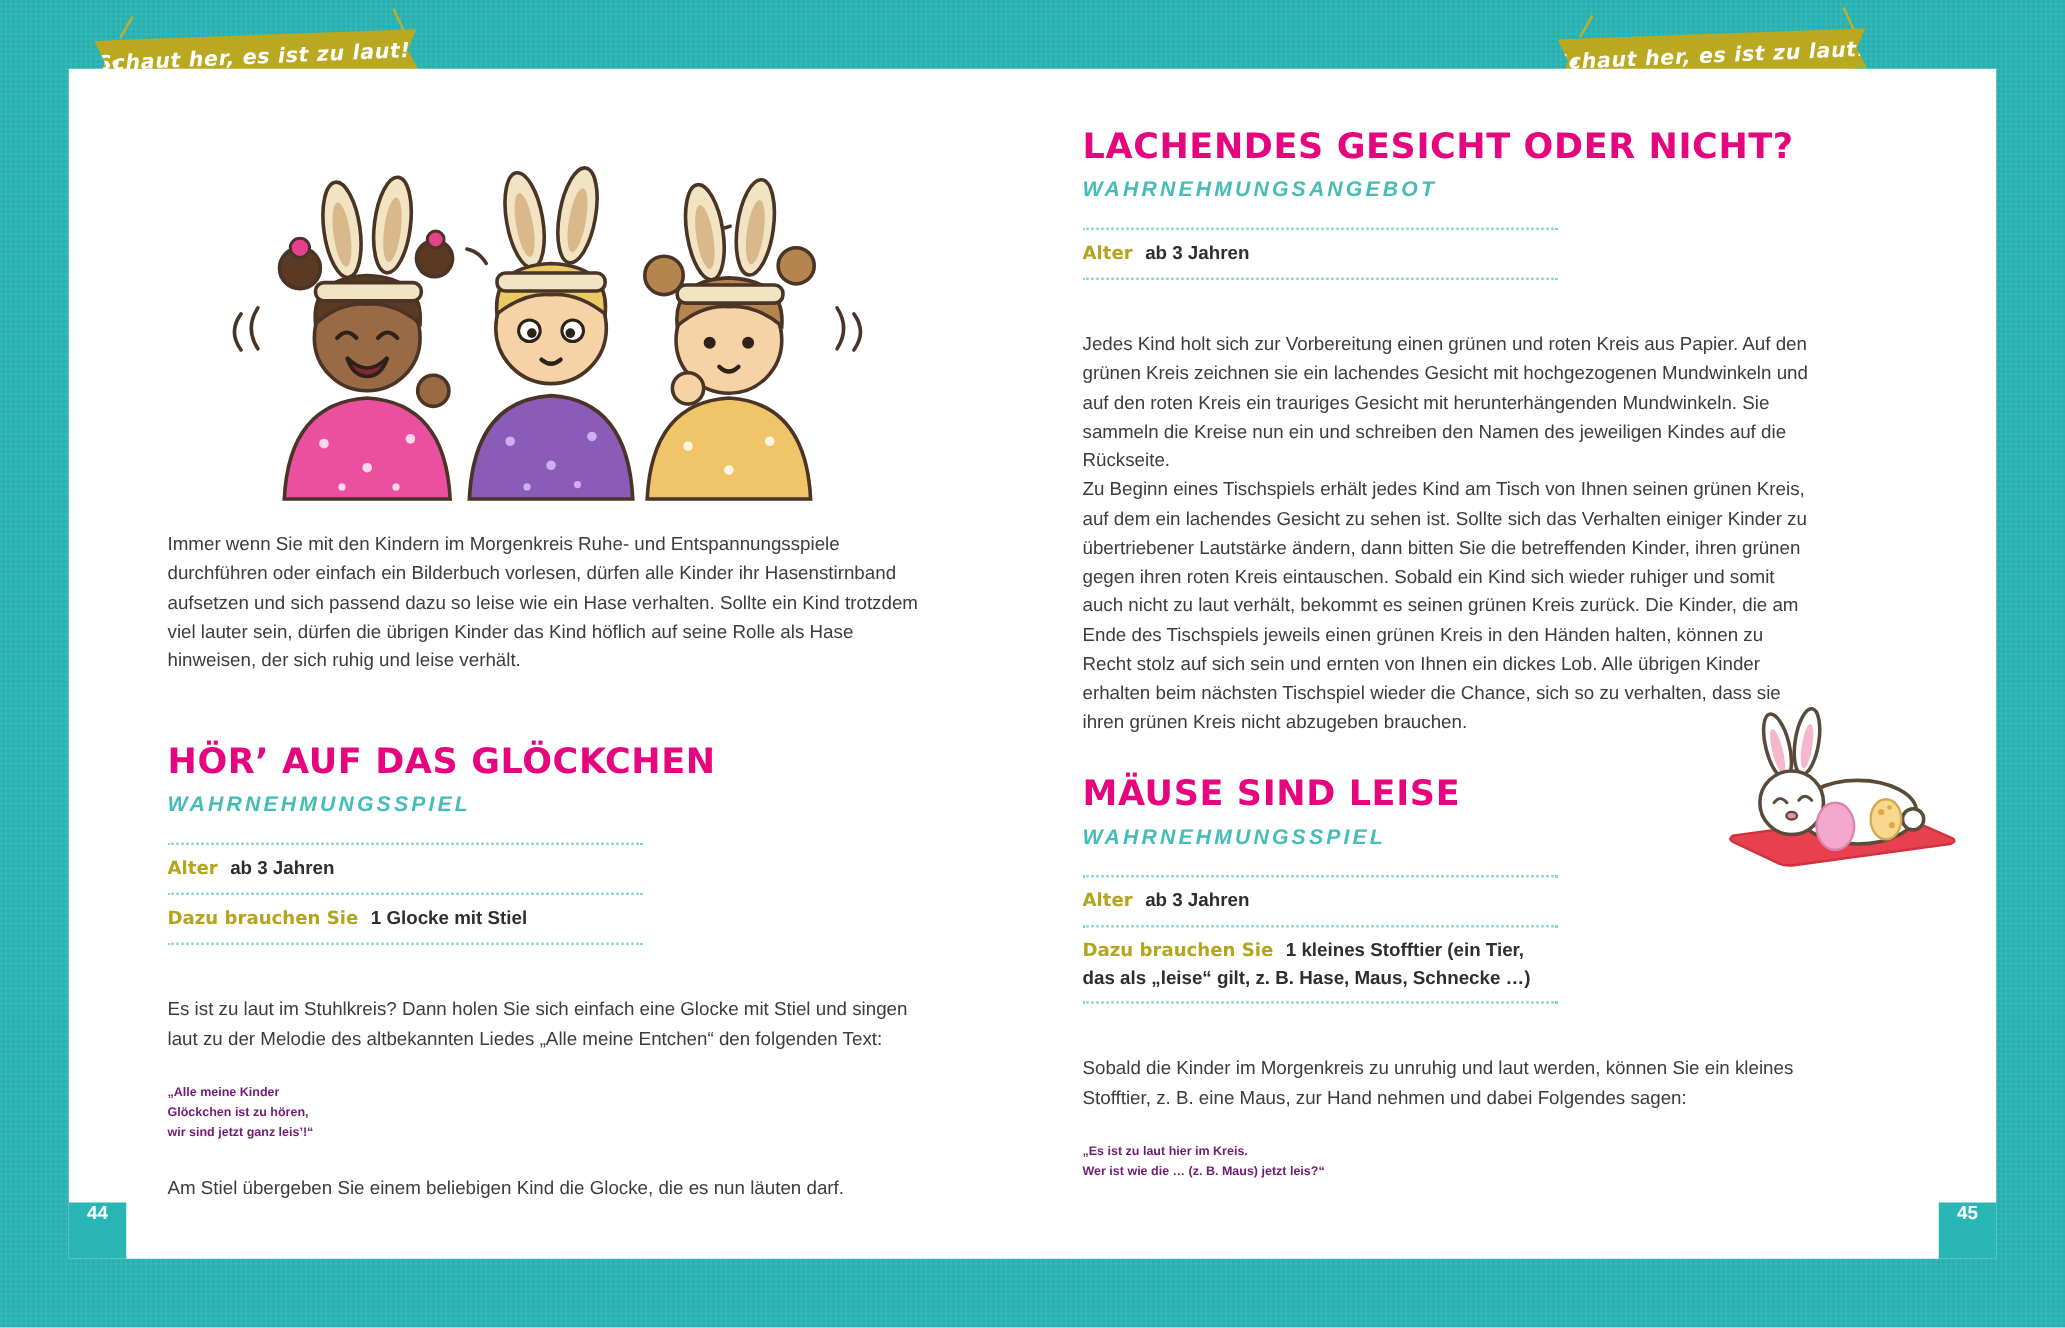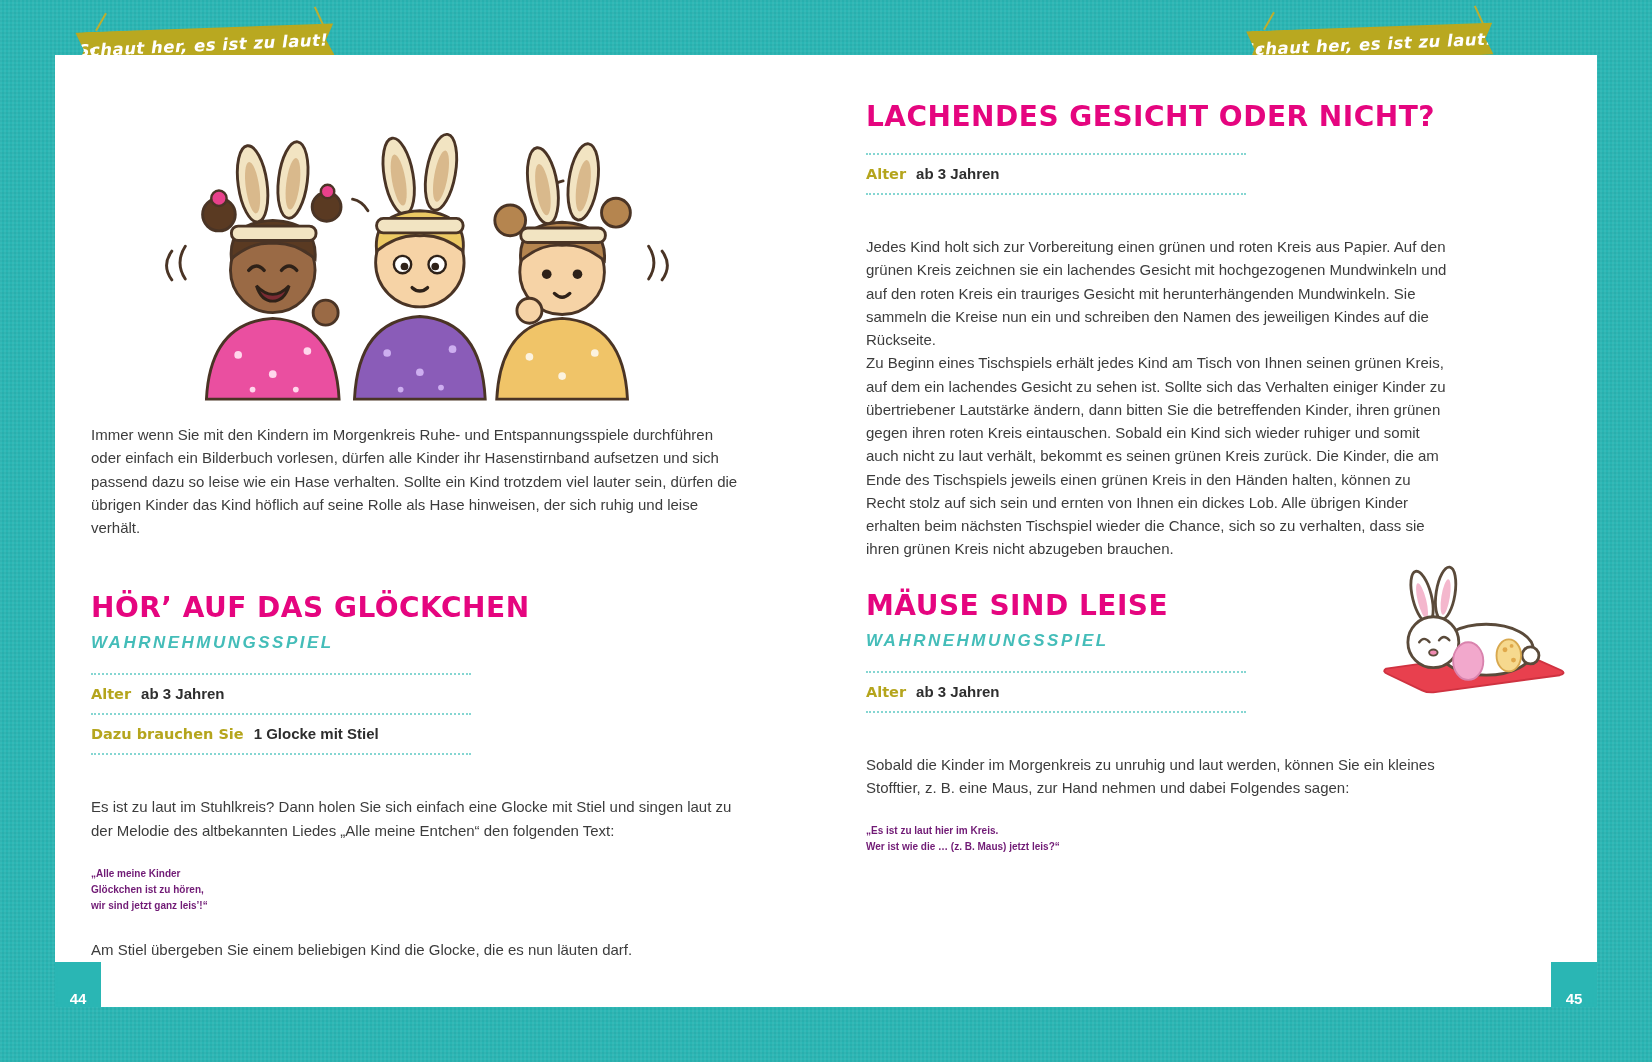--- a/index.html
+++ b/index.html
@@ -10,21 +10,21 @@
     background-image:
       repeating-linear-gradient(90deg, rgba(255,255,255,.05) 0 2px, rgba(0,0,0,0) 2px 4px),
       repeating-linear-gradient(0deg, rgba(0,70,70,.06) 0 2px, rgba(0,0,0,0) 2px 4px);
     font-family:"Liberation Sans", sans-serif;
   }
   .spread {
     position:absolute; left:55px; top:55px; width:1542px; height:952px;
     background:#ffffff; display:flex;
   }
   .page { width:771px; position:relative; overflow:hidden; }
-  .page-left  { padding:50px 86px 0 36px; }
+  .page-left  { padding:50px 86px 0 79px; }
   .page-right { padding:45px 145px 0 40px; }
 
   .title {
     font-family:"DejaVu Sans", sans-serif;
     font-size:28px; font-weight:bold; color:#e5057f; letter-spacing:.5px;
   }
   .subtitle {
     margin-top:9px; font-size:17px; font-weight:bold; font-style:italic;
     color:#44bdb9; letter-spacing:2.5px;
   }
@@ -64,21 +64,21 @@
   .s2 { left:318px;  top:6px;  transform:rotate(-25deg); }
   .s3 { left:1268px; top:11px; transform:rotate(30deg); }
   .s4 { left:1478px; top:5px;  transform:rotate(-25deg); }
   .pin { position:absolute; width:5px; height:5px; border-radius:50%; background:#ffffff; opacity:.95; }
   .p1 { left:90px;   top:48px; }
   .p2 { left:1257px; top:47px; }
 
   .pagenum {
     position:absolute; width:46px; height:45px; top:962px;
     background:#2ab6b4; color:#ffffff; font-weight:bold; font-size:15px;
-    display:flex; align-items:flex-end; justify-content:center;
+    display:flex; align-items:flex-start; justify-content:center;
   }
   .pagenum-left  { left:55px; }
   .pagenum-right { left:1551px; }
 </style>
 </head>
 <body>
 
 <div class="string s1"></div>
 <div class="string s2"></div>
 <div class="string s3"></div>
@@ -203,20 +203,21 @@
       <div>Glöckchen ist zu hören,</div>
       <div>wir sind jetzt ganz leis’!“</div>
     </div>
 
     <p class="body mt24">Am Stiel übergeben Sie einem beliebigen Kind die Glocke, die es nun läuten darf.</p>
   </div>
 
   <div class="page page-right">
 
     <h1 class="title">LACHENDES GESICHT ODER NICHT?</h1>
+    <h2 class="subtitle">WAHRNEHMUNGSANGEBOT</h2>
 
     <div class="info info-right">
       <div class="info-row">
         <span class="label">Alter</span><span class="value">ab 3 Jahren</span>
       </div>
     </div>
 
     <p class="body mt28">Jedes Kind holt sich zur Vorbereitung einen grünen und roten Kreis aus Papier. Auf den grünen Kreis zeichnen sie ein lachendes Gesicht mit hochgezogenen Mundwinkeln und auf den roten Kreis ein trauriges Gesicht mit herunterhängenden Mundwinkeln. Sie sammeln die Kreise nun ein und schreiben den Namen des jeweiligen Kindes auf die Rückseite.</p>
     <p class="body">Zu Beginn eines Tischspiels erhält jedes Kind am Tisch von Ihnen seinen grünen Kreis, auf dem ein lachendes Gesicht zu sehen ist. Sollte sich das Verhalten einiger Kinder zu übertriebener Lautstärke ändern, dann bitten Sie die betreffenden Kinder, ihren grünen gegen ihren roten Kreis eintauschen. Sobald ein Kind sich wieder ruhiger und somit auch nicht zu laut verhält, bekommt es seinen grünen Kreis zurück. Die Kinder, die am Ende des Tischspiels jeweils einen grünen Kreis in den Händen halten, können zu Recht stolz auf sich sein und ernten von Ihnen ein dickes Lob. Alle übrigen Kinder erhalten beim nächsten Tischspiel wieder die Chance, sich so zu verhalten, dass sie ihren grünen Kreis nicht abzugeben brauchen.</p>
 
@@ -241,20 +242,23 @@
           <circle cx="149" cy="103" r="2.6" fill="#e0a84a"></circle>
           <circle cx="147" cy="88" r="2" fill="#e0a84a"></circle>
         <ellipse cx="101" cy="104" rx="16" ry="20" fill="#f2a8cc" stroke="#d983ad" stroke-width="2"></ellipse>
       </svg>
     </div>
 
     <div class="info info-right">
       <div class="info-row">
         <span class="label">Alter</span><span class="value">ab 3 Jahren</span>
       </div>
+      <div class="info-row">
+        <span class="label">Dazu brauchen Sie</span><span class="value">1 kleines Stofftier (ein Tier, das als „leise“ gilt, z. B. Hase, Maus, Schnecke …)</span>
+      </div>
     </div>
 
     <p class="body mt28">Sobald die Kinder im Morgenkreis zu unruhig und laut werden, können Sie ein kleines Stofftier, z. B. eine Maus, zur Hand nehmen und dabei Folgendes sagen:</p>
 
     <div class="verse mt22">
       <div>„Es ist zu laut hier im Kreis.</div>
       <div>Wer ist wie die … (z. B. Maus) jetzt leis?“</div>
     </div>
 
   </div>

